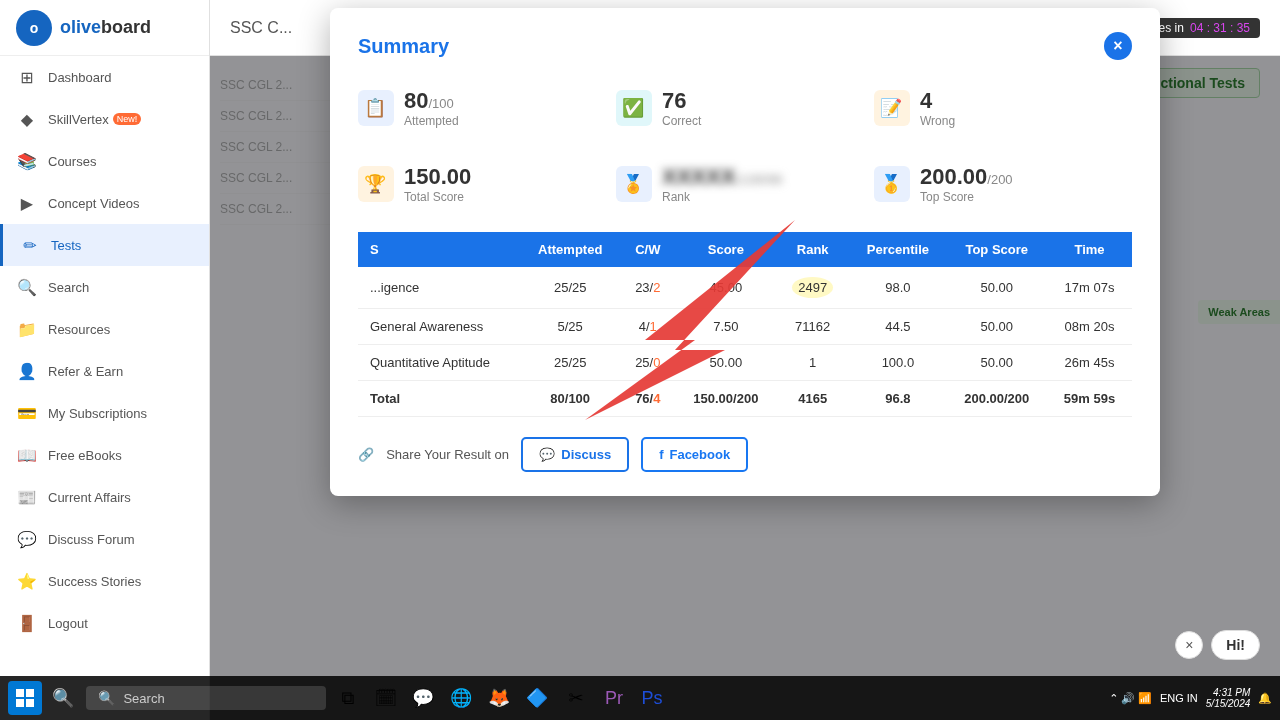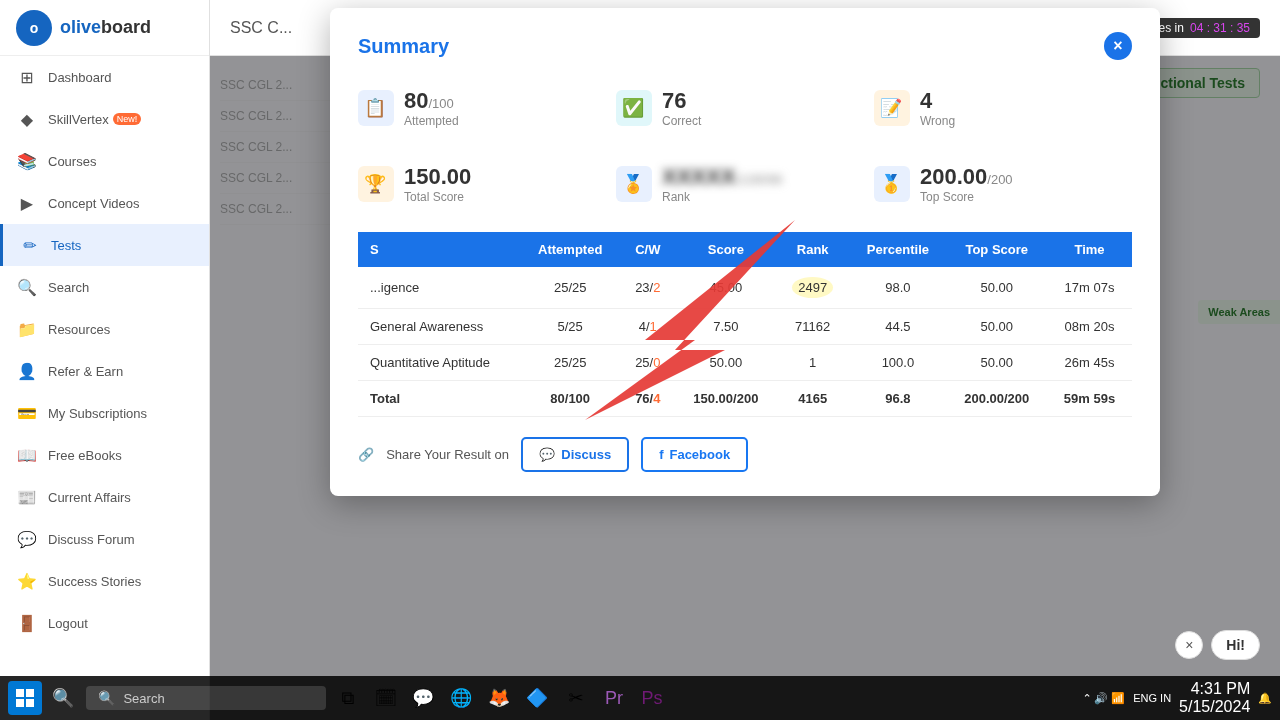--- a/index.html
+++ b/index.html
@@ -302,21 +302,21 @@
     }
     .taskbar-search-text { color: #ccc; font-size: 13px; }
     .taskbar-right {
       margin-left: auto;
       display: flex;
       align-items: center;
       gap: 8px;
       color: #fff;
       font-size: 11px;
     }
-    .taskbar-time { color: #fff; font-size: 16px; text-align: right; }
+    .taskbar-time { color: #fff; font-size: 10px; text-align: right; font-style: italic; }
 
     
     .chat-bubble {
       position: absolute;
       bottom: 60px;
       right: 20px;
       display: flex;
       align-items: center;
       gap: 8px;
       z-index: 30;
@@ -619,21 +619,21 @@
     <span class="taskbar-search-text">Search</span>
   </div>
   <div class="taskbar-icon">⧉</div>
   <div class="taskbar-icon">🗓</div>
   <div class="taskbar-icon" style="color:#00aeff;">💬</div>
   <div class="taskbar-icon">🌐</div>
   <div class="taskbar-icon">🦊</div>
   <div class="taskbar-icon">🔷</div>
   <div class="taskbar-icon">✂</div>
   <div class="taskbar-icon" style="color:#9b59b6;">Pr</div>
-  <div class="taskbar-icon" style="color:#701a75;">Ps</div>
+  <div class="taskbar-icon" style="color:#1d4ed8;">Ps</div>
   <div class="taskbar-right">
     <span>⌃ 🔊 📶</span>
     <span>ENG IN</span>
     <div class="taskbar-time">
       <div>4:31 PM</div>
       <div>5/15/2024</div>
     </div>
     <span>🔔</span>
   </div>
 </div>

